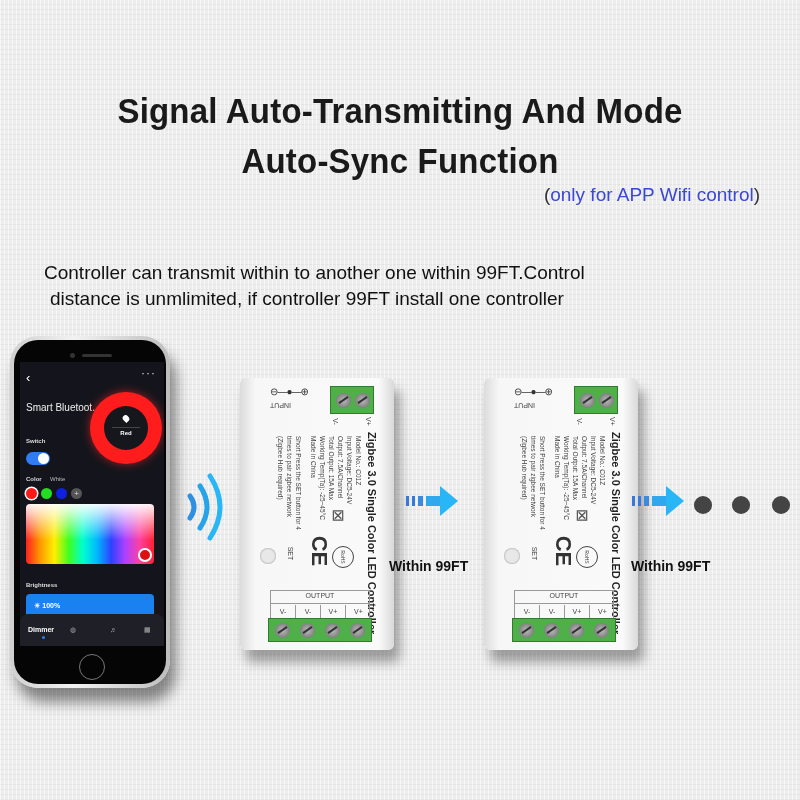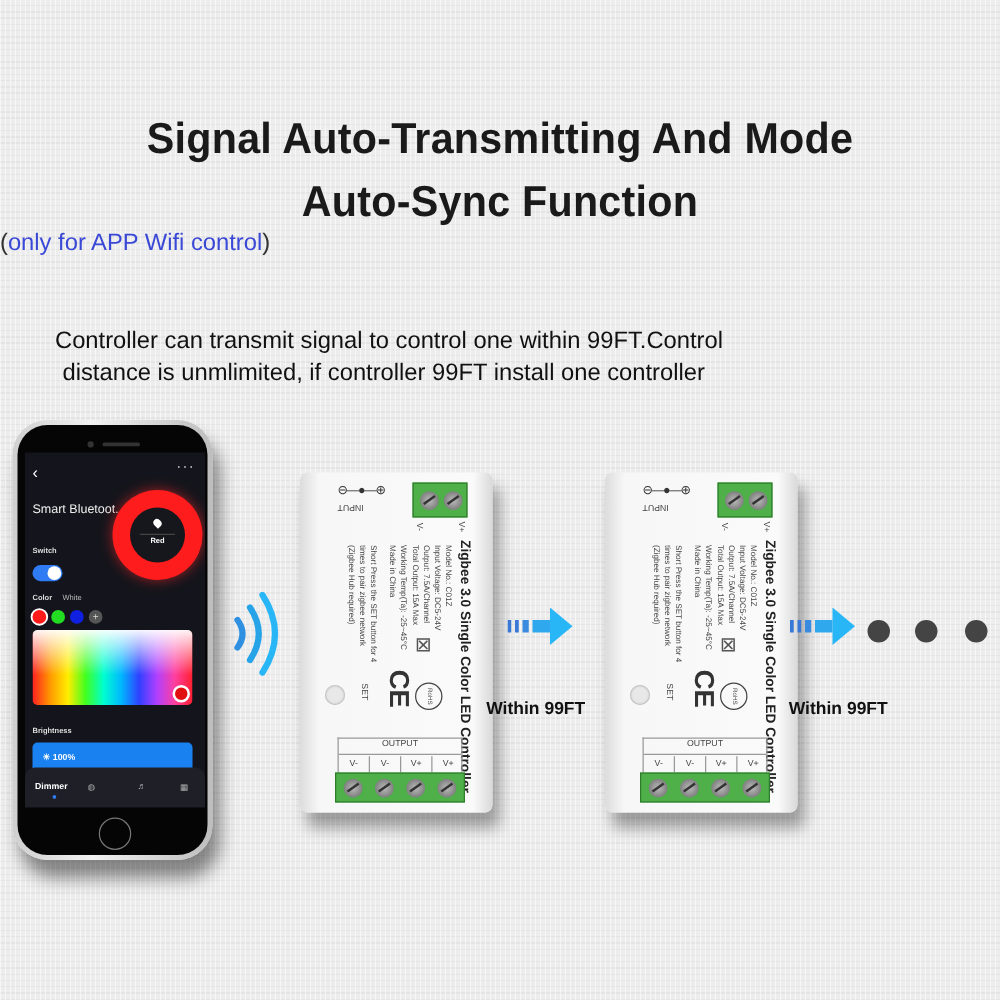--- a/index.html
+++ b/index.html
@@ -14,21 +14,21 @@
   }
 
   
   .title-line {
     position: absolute; left: 0; width: 800px; text-align: center;
     font-family: "Liberation Sans", sans-serif; font-weight: bold;
     color: #1a1a1a; font-size: 33px; letter-spacing: 0.2px;
     transform: scaleY(1.05);
   }
   .subtitle {
-    position: absolute; left: 0; width: 760px; top: 184px; text-align: left;
+    position: absolute; left: 0; width: 760px; top: 184px; text-align: right;
     font-size: 19px; color: #333;
   }
   .subtitle .blue { color: #3a48d6; }
   .desc {
     position: absolute; left: 44px; font-size: 19px; color: #111;
     font-family: "Liberation Sans", sans-serif;
   }
 
   
   .phone {
@@ -148,21 +148,21 @@
   .dot { position: absolute; width: 18px; height: 18px; border-radius: 50%; background: #444; top: 496px; }
 </style>
 </head>
 <body>
 
 <div class="title-line" style="top:92px">Signal Auto-Transmitting And Mode</div>
 <div class="title-line" style="top:142px">Auto-Sync Function</div>
 <div class="subtitle">
   <span>(</span><span class="blue">only for APP Wifi control</span><span>)</span>
 </div>
-<div class="desc" style="top:262px">Controller can transmit signal to control one within 99FT.Control</div>
+<div class="desc" style="top:262px">Controller can transmit within to another one within 99FT.Control</div>
 <div class="desc" style="top:288px; left:50px">distance is unmlimited, if controller 99FT install one controller</div>
 
 <div class="phone">
   <div class="phone-inner">
     <div class="camera"></div>
     <div class="speaker"></div>
     <div class="screen">
       <div class="back-arrow">‹</div>
       <div class="more-dots">···</div>
       <div class="app-title">Smart  Bluetoot...</div>

